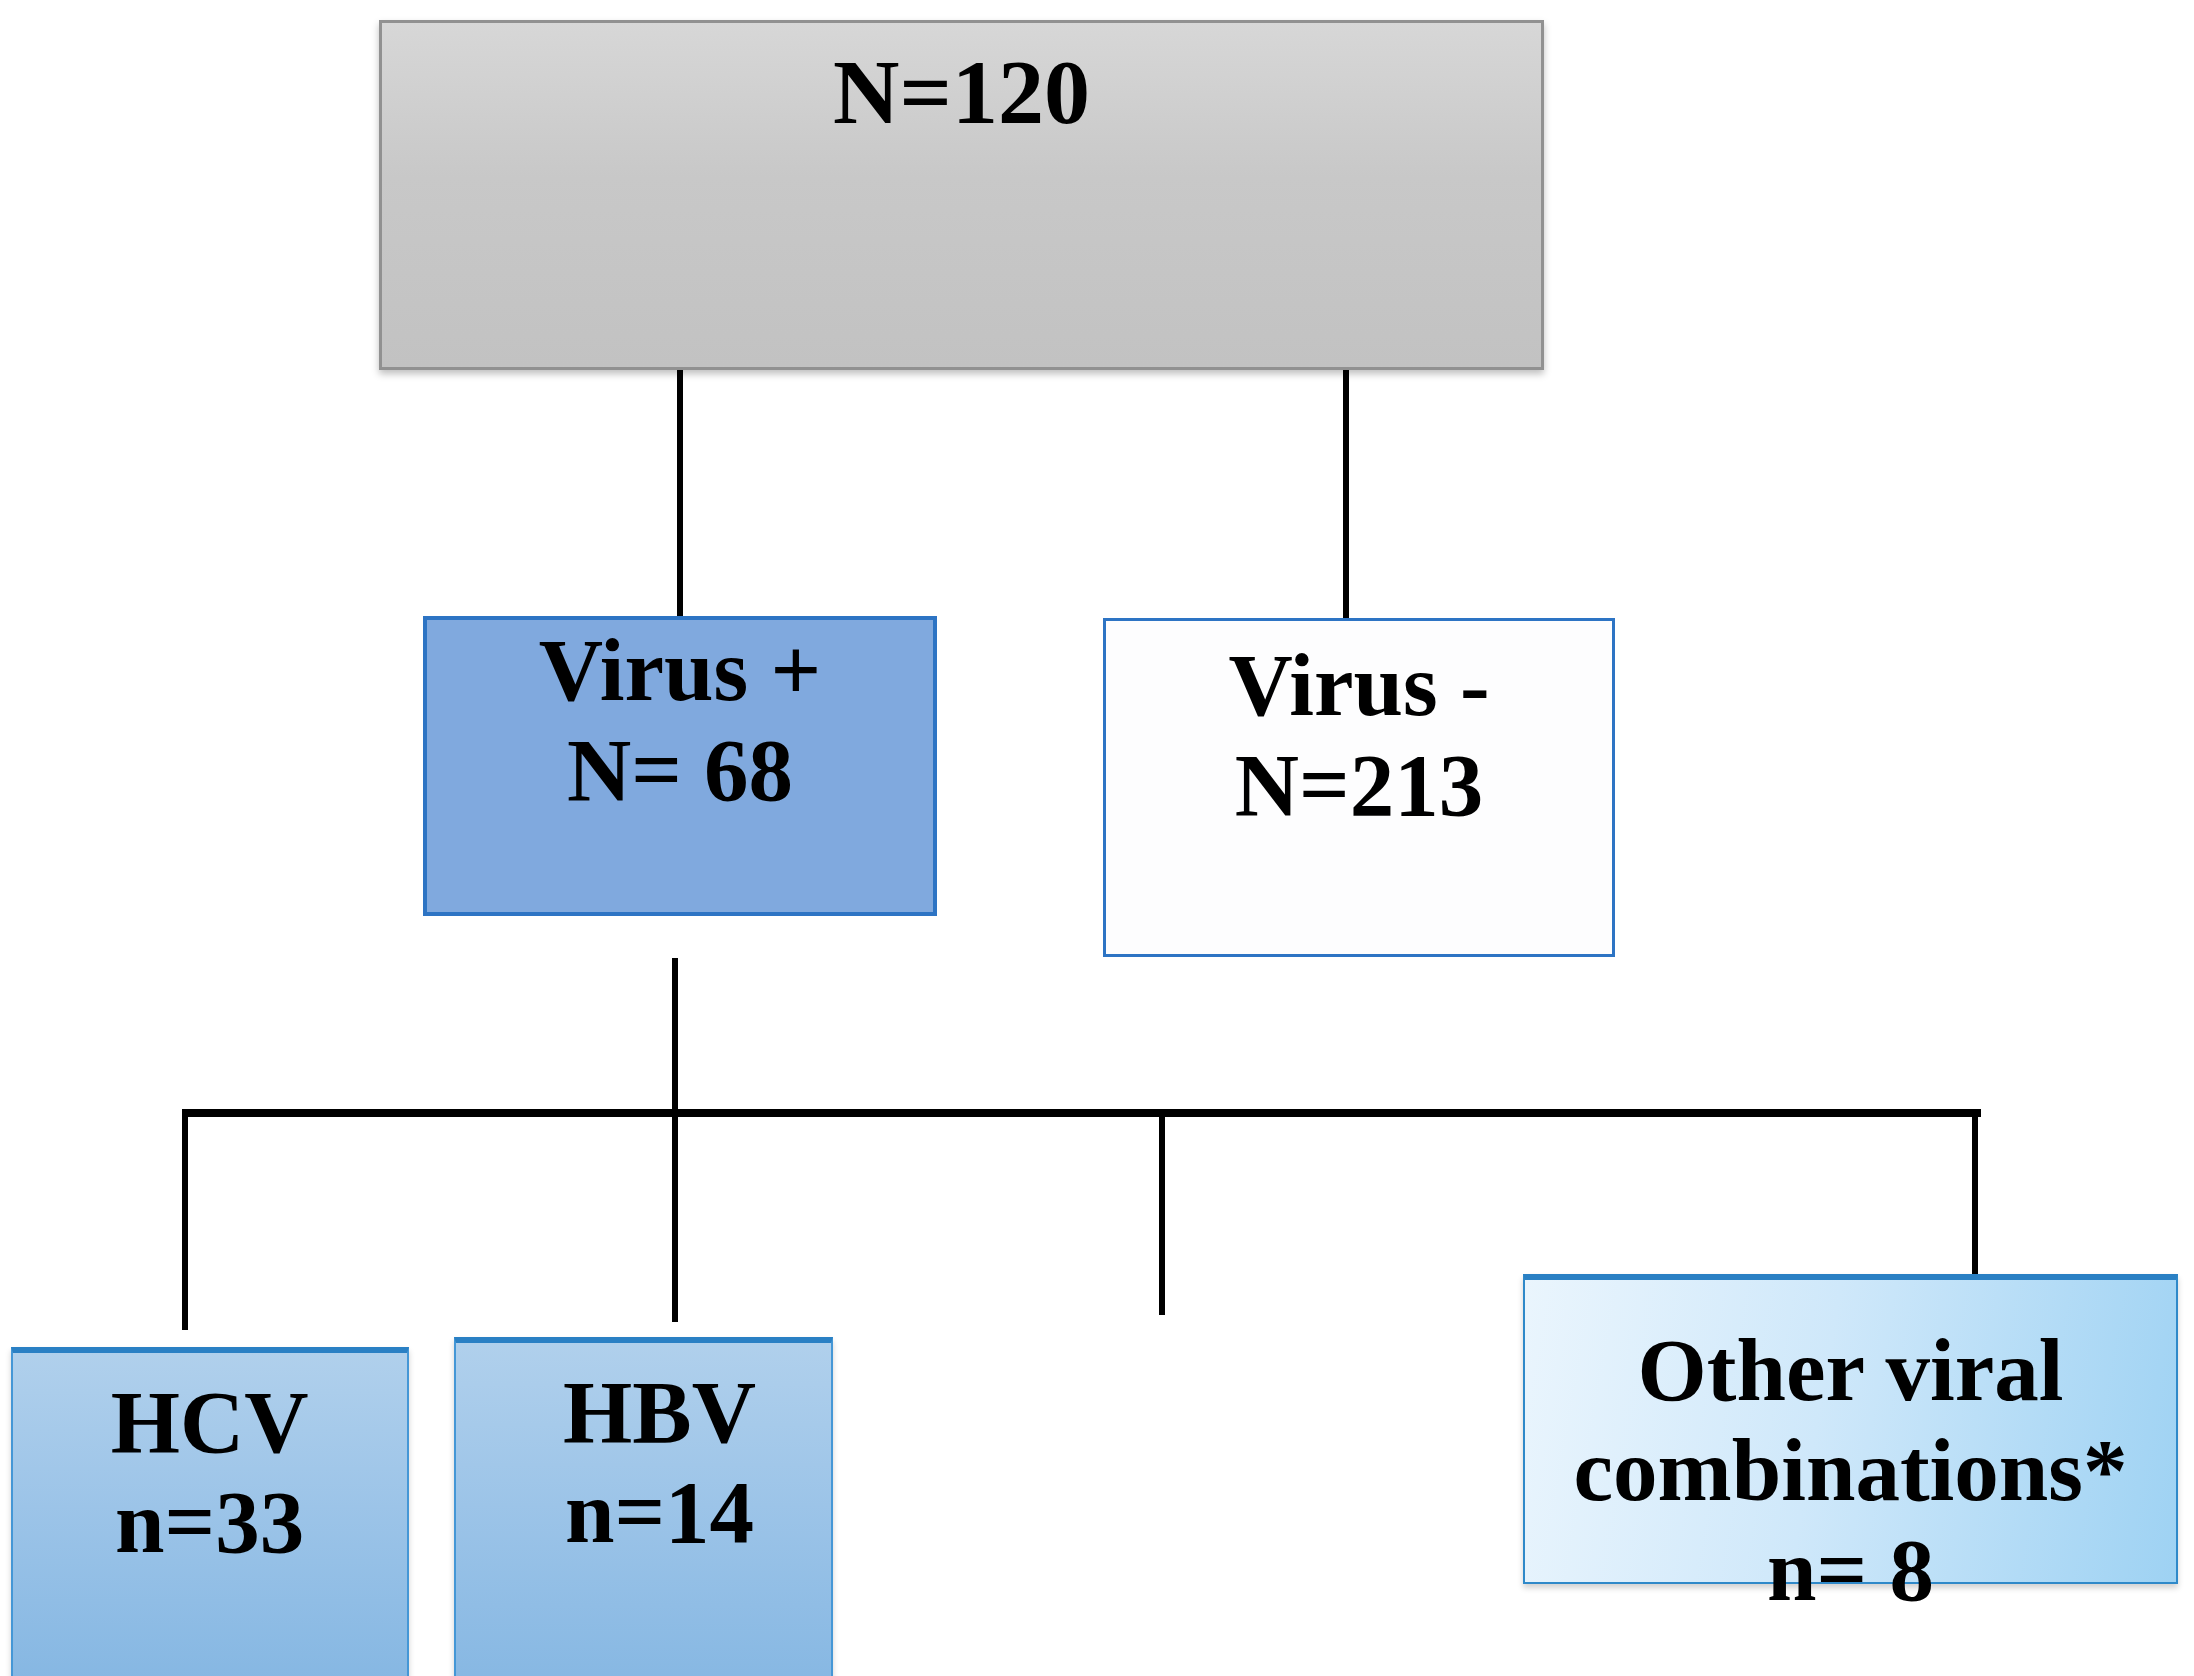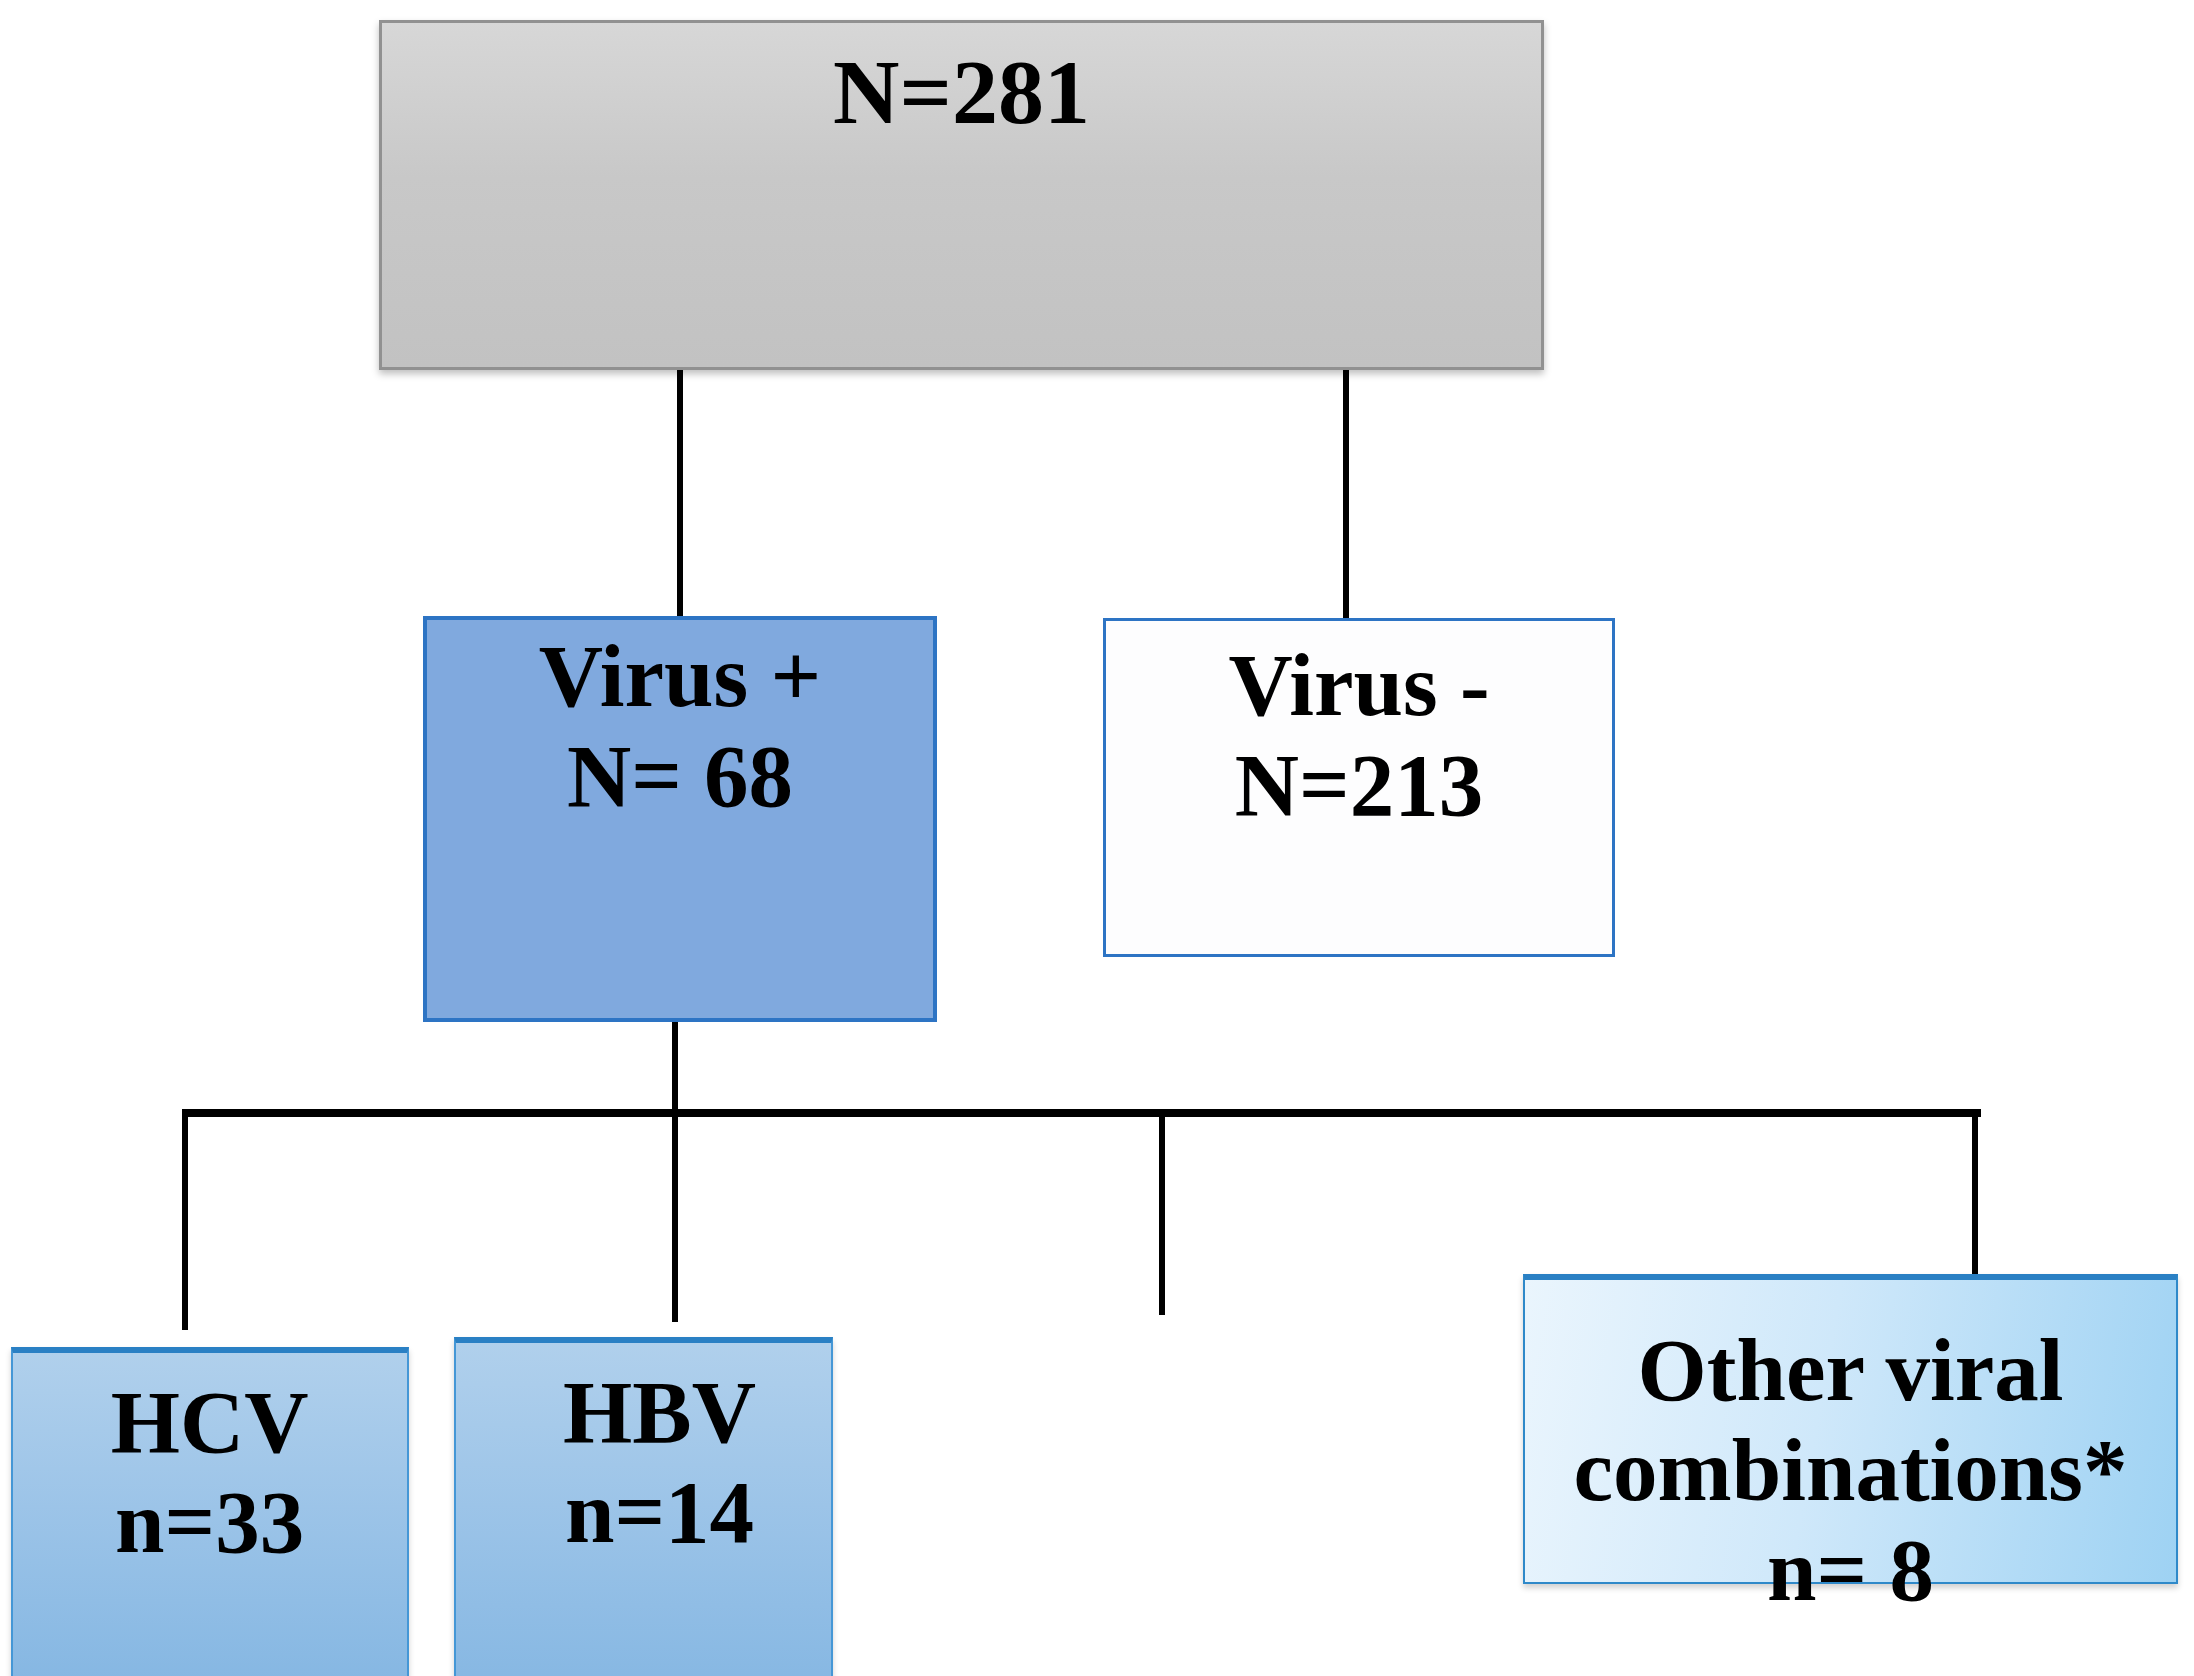--- a/index.html
+++ b/index.html
@@ -25,24 +25,24 @@
   .root-box{
     left:379px; top:20px; width:1165px; height:350px;
     background:linear-gradient(180deg,#d7d7d7 0%,#c8c8c8 45%,#c2c2c2 100%);
     border:3.6px solid #919191;
     box-shadow:0 4.3px 7.1px rgba(0,0,0,0.25);
     font-size:92px; line-height:104px;
     padding-top:17px;
   }
   
   .viruspos-box{
-    left:423px; top:616px; width:514px; height:406px;
+    left:423px; top:616px; width:514px; height:300px;
     background:#80a9de;
     border:4.3px solid #2d74c4;
-    padding-top:6px;
+    padding-top:0;
   }
   .virusneg-box{
     left:1103px; top:618px; width:512px; height:339px;
     background:#fdfdfe;
     border:3.6px solid #2d74c4;
     padding-top:14px;
   }
   
   .leaf{
     background:linear-gradient(180deg,#b0d0ec 0%,#9cc4e8 45%,#84b6e2 100%);
@@ -83,21 +83,21 @@
 
   <div class="vline c-root-pos"></div>
   <div class="vline c-root-neg"></div>
   <div class="vline c-pos-bar"></div>
   <div class="hline c-bar"></div>
   <div class="vline c-drop-hcv"></div>
   <div class="vline c-drop-cmv"></div>
   <div class="vline c-drop-oth"></div>
 
   <div class="node root-box">
-    <span class="ln">N=281</span>
+    <span class="ln">N=120</span>
   </div>
 
   <div class="node viruspos-box">
     <span class="ln">Virus +</span>
     <span class="ln">N= 68</span>
   </div>
 
   <div class="node virusneg-box">
     <span class="ln">Virus -</span>
     <span class="ln">N=213</span>

